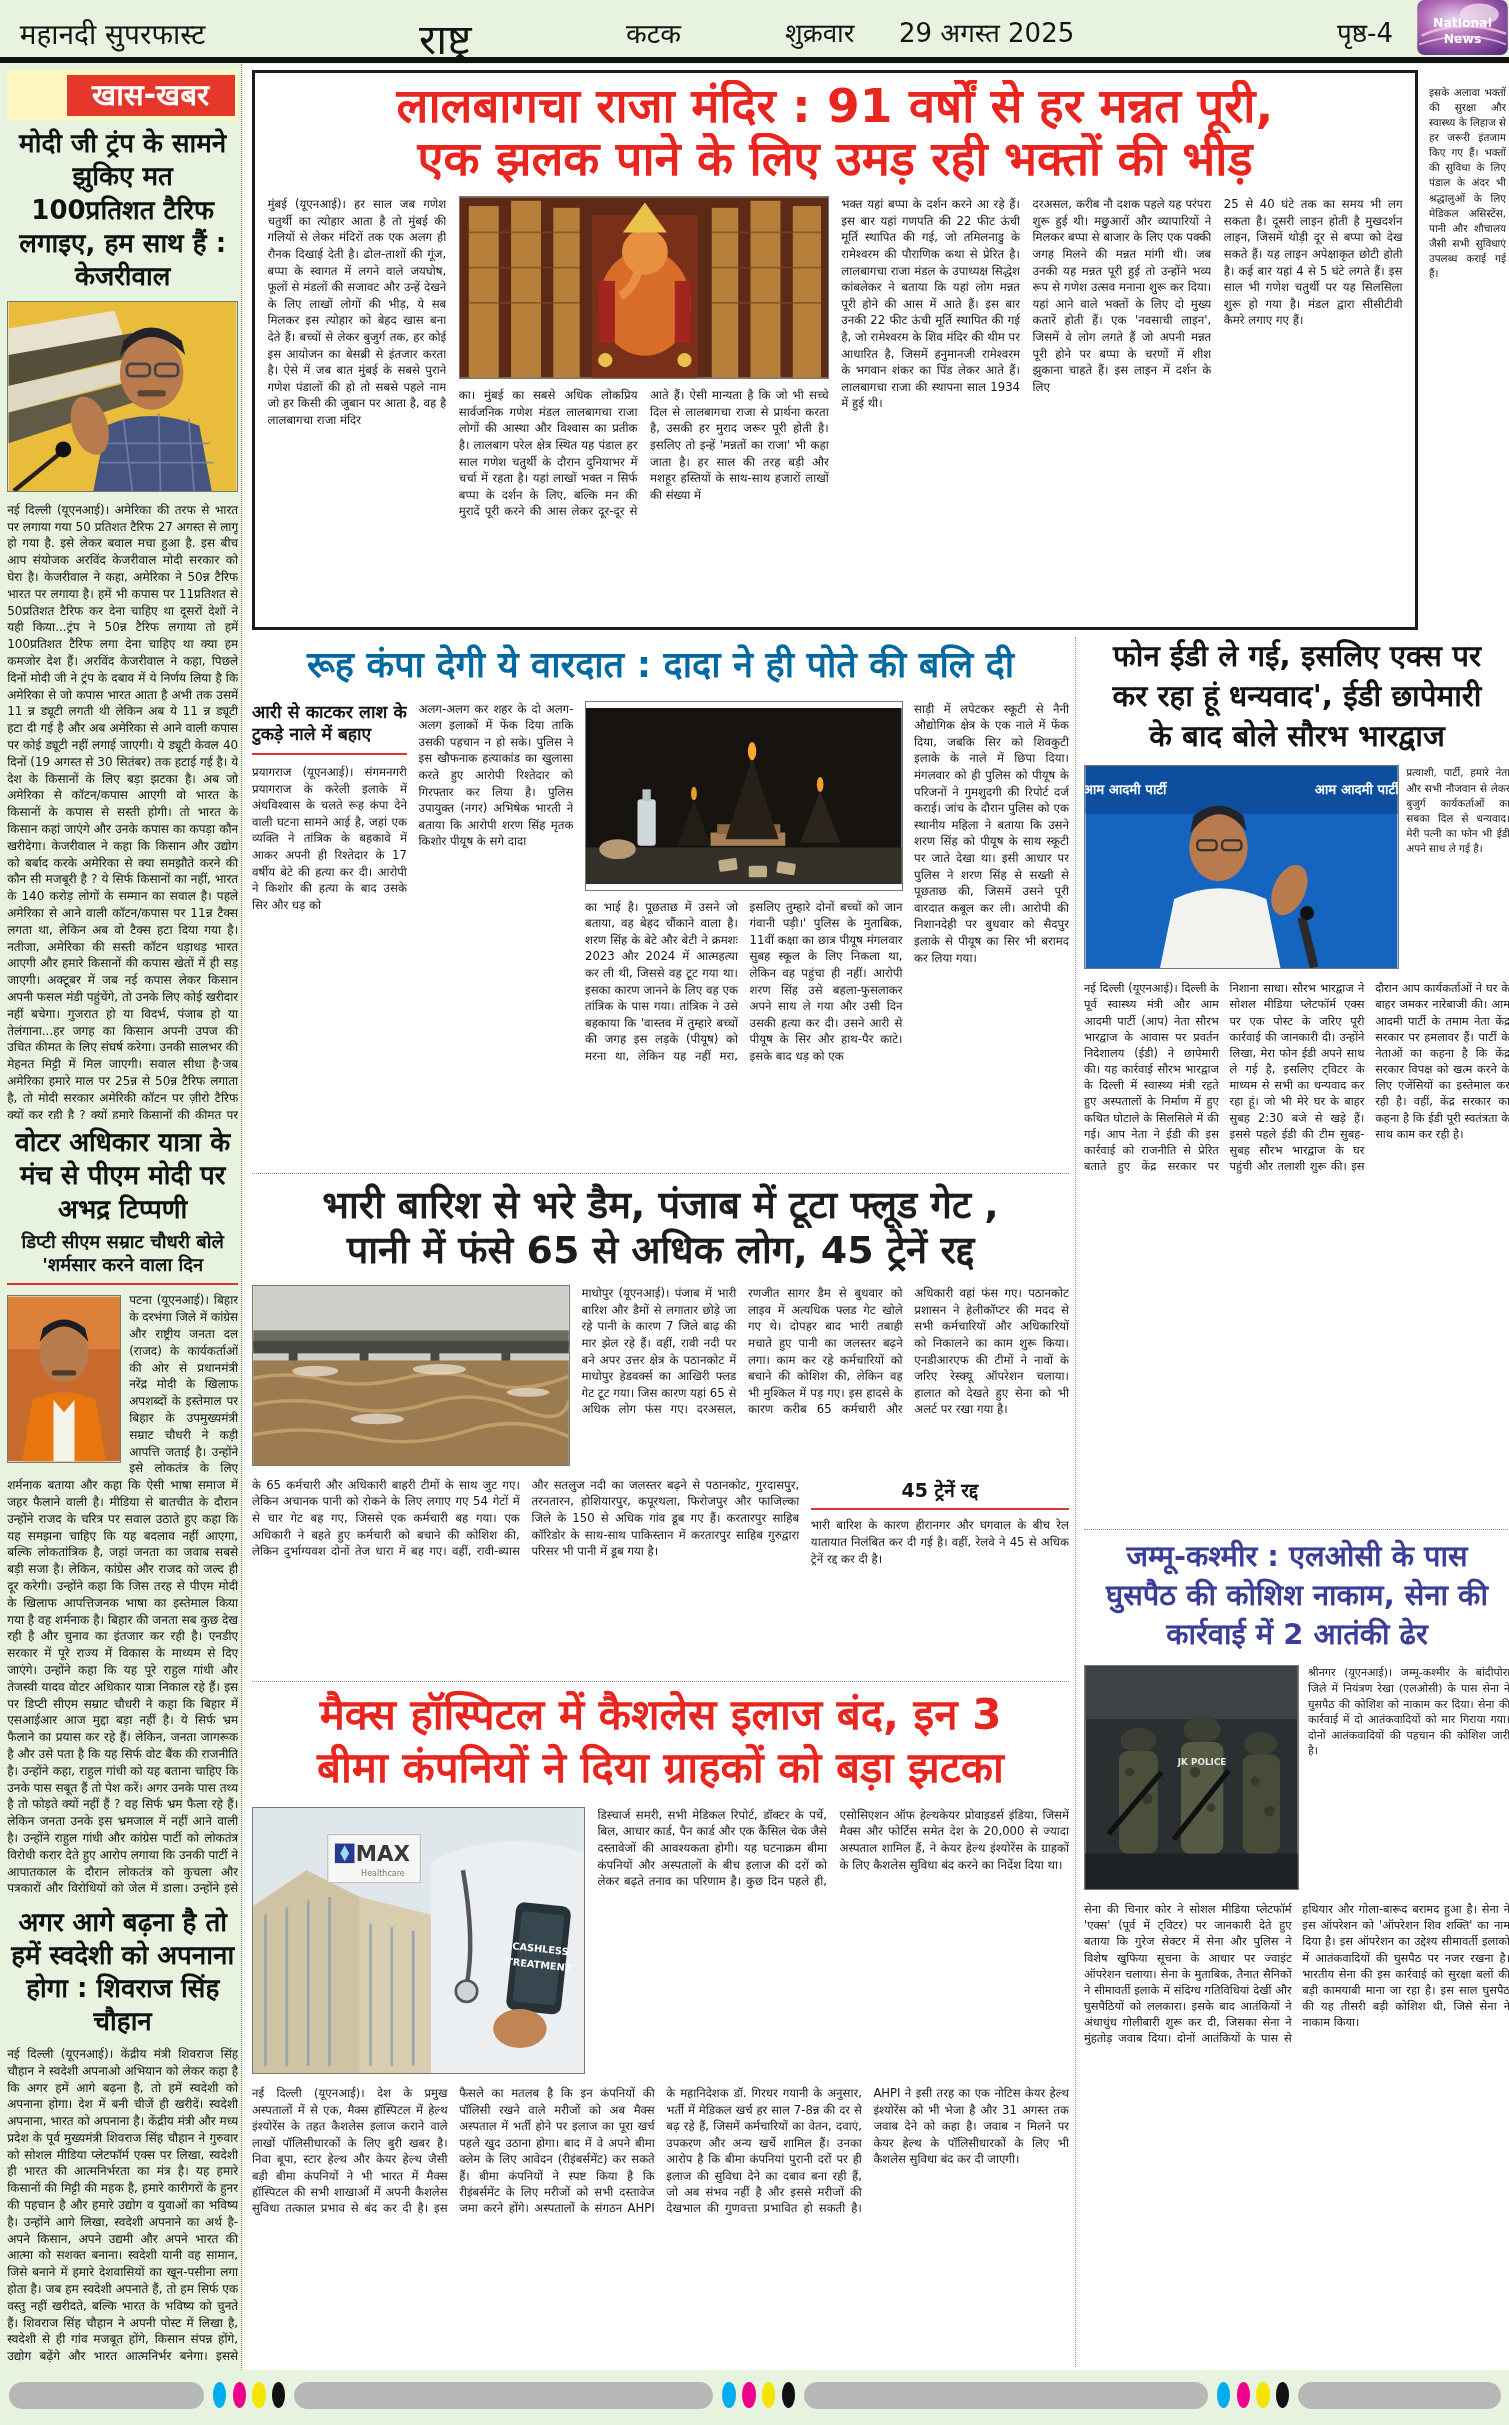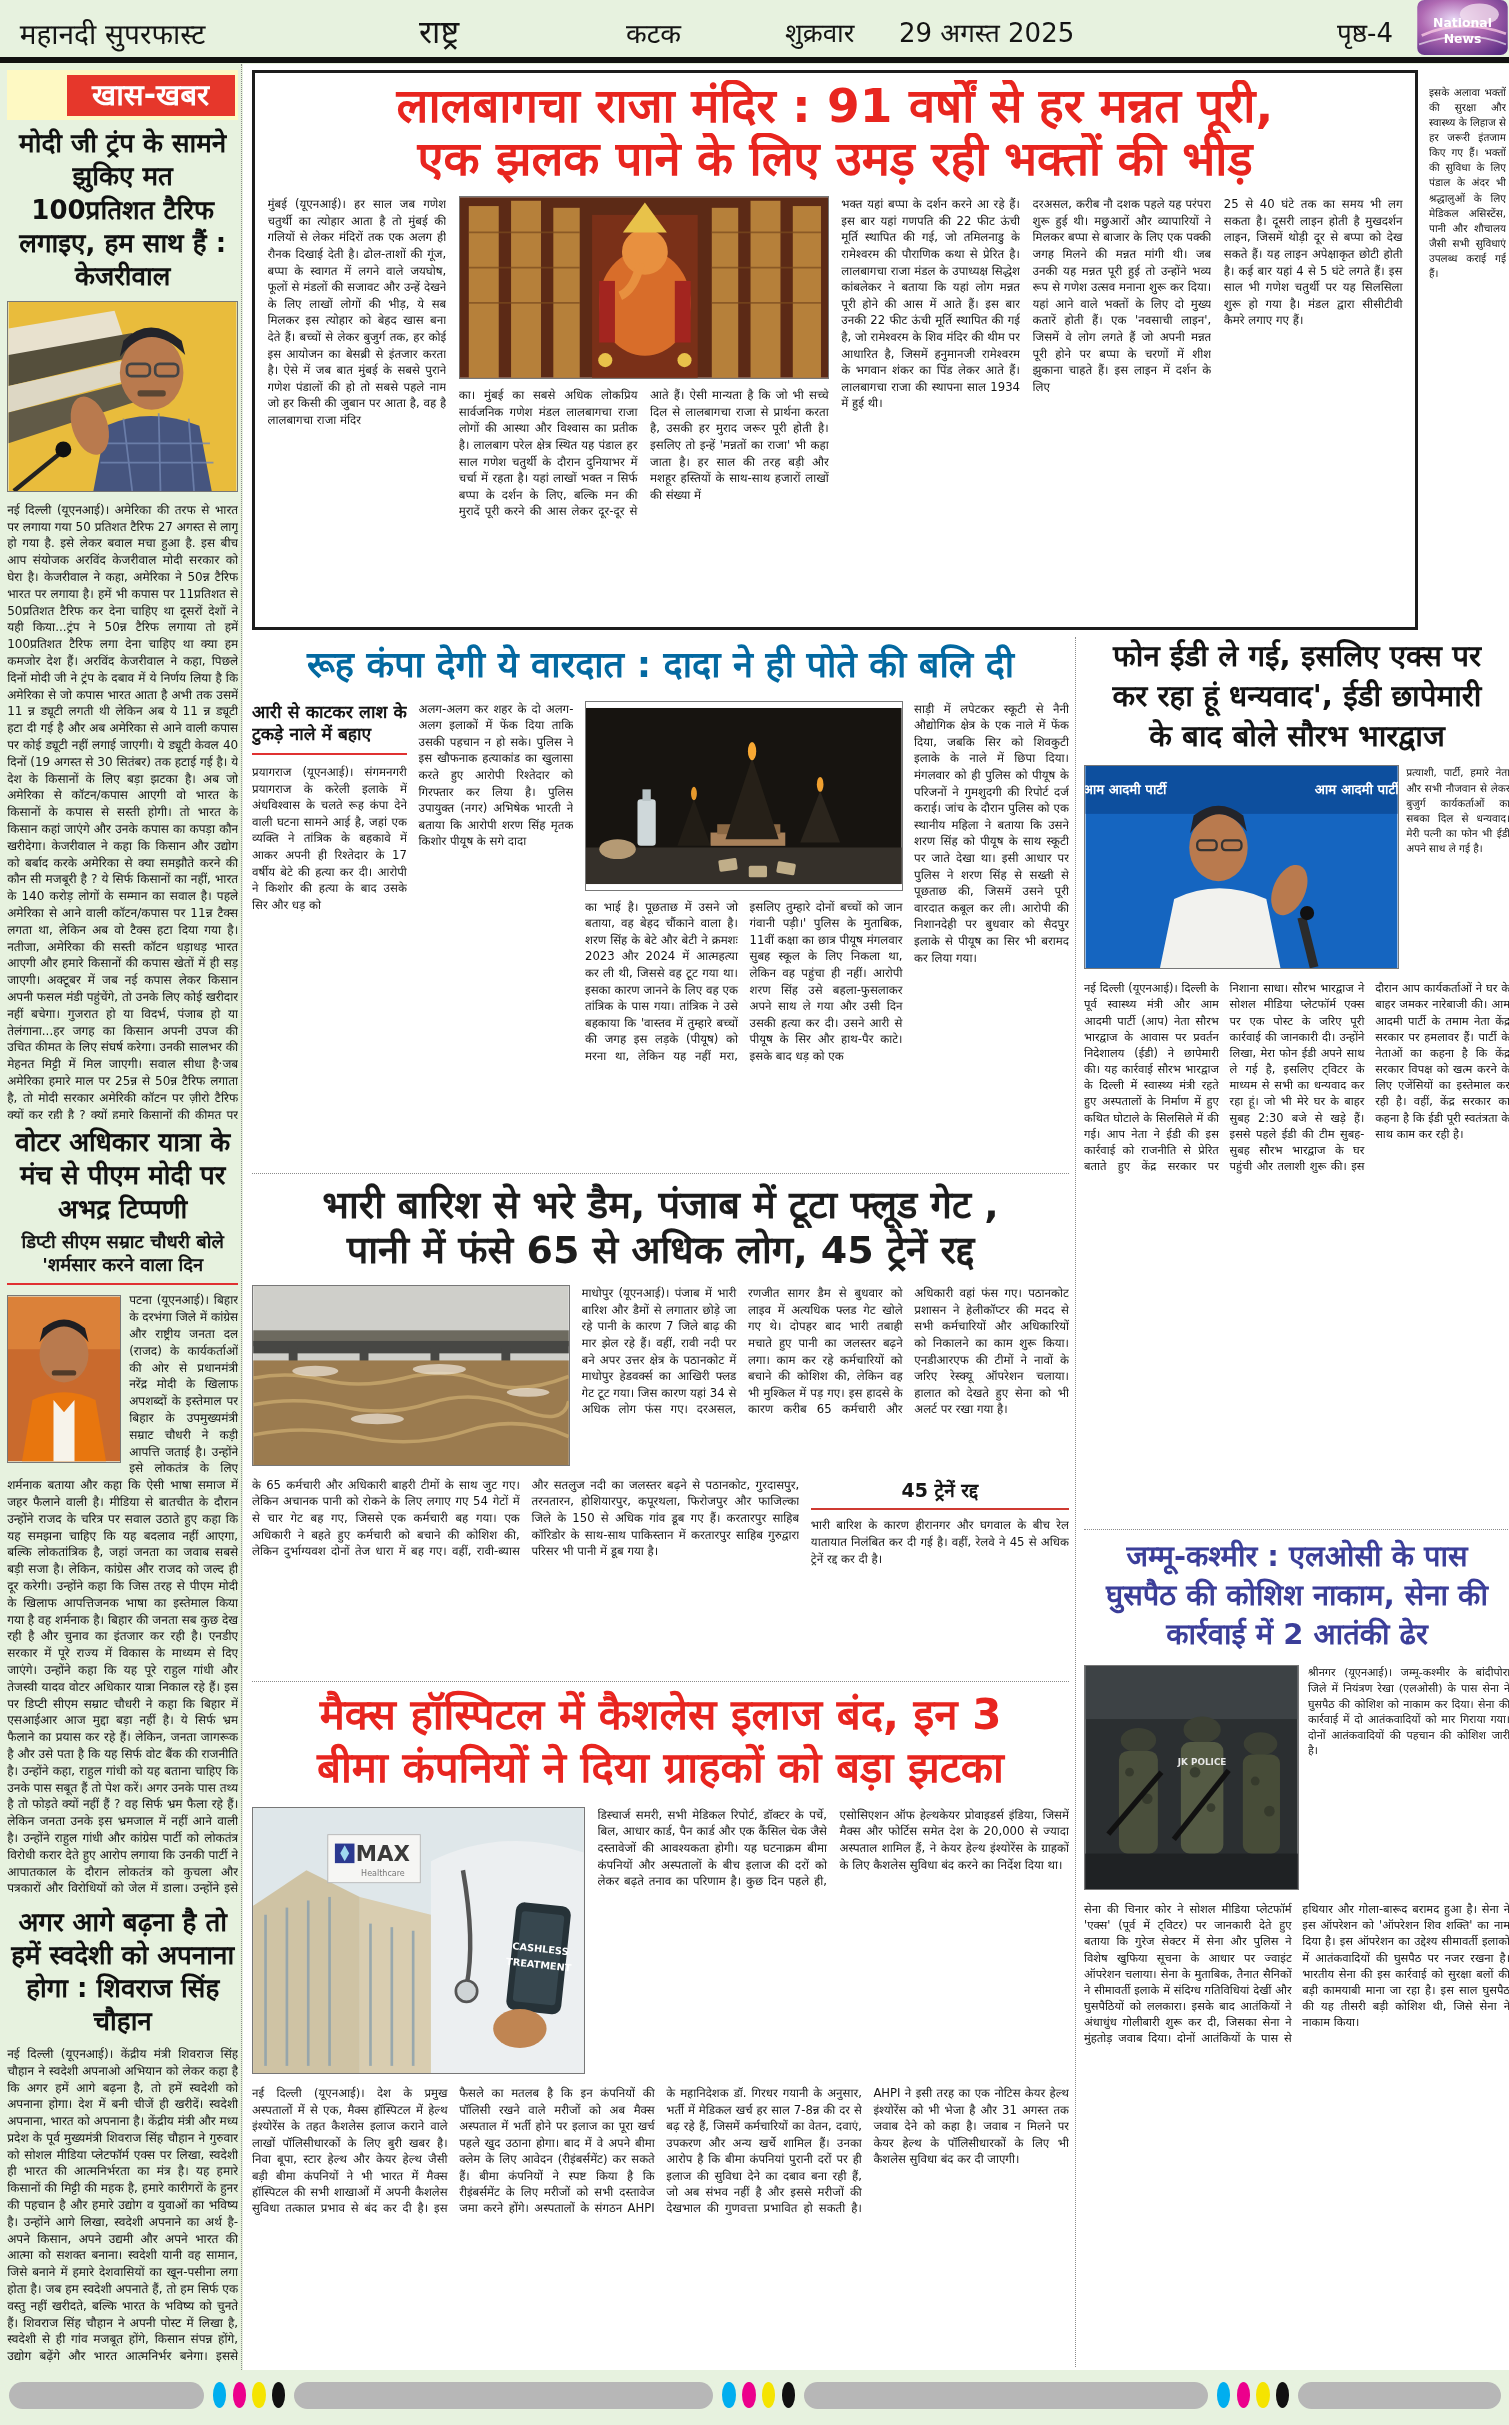--- a/index.html
+++ b/index.html
@@ -3,21 +3,21 @@
 <meta charset="utf-8">
 <style>
   * { margin:0; padding:0; box-sizing:border-box; }
   body { background:#cfcfcf; font-family:"DejaVu Sans", sans-serif; }
   .page { position:relative; width:1510px; height:2426px; background:#e7f2df; overflow:hidden; color:#161616; }
 
   
   .masthead { position:absolute; top:3.6px; left:0; width:1510px; height:54px; }
   .mh { position:absolute; top:10.7px; font-weight:normal; color:#141414; white-space:nowrap; }
   .mh-paper   { left:19.7px;   font-size:28px; }
-  .mh-section { left:419px;  font-size:32px; top:5.4px; }
+  .mh-section { left:419px;  font-size:42px; top:5.4px; }
   .mh-city    { left:626px;  font-size:27px; }
   .mh-day     { left:785px;  font-size:26px; }
   .mh-date    { left:899px; font-size:26px; }
   .mh-page    { left:1337px; font-size:26px; }
   .mast-rule { position:absolute; top:57px; left:0; width:1510px; height:6.3px; background:#121212; }
   .logo-wrap { position:absolute; top:0; right:1.8px; width:91px; height:55px; }
 
   
   .sidebar { position:absolute; left:7.2px; top:70px; width:231px; height:2295px; overflow:hidden; }
   .khas-banner { height:50px; background:#fef9c3; position:relative; }
@@ -329,21 +329,21 @@
           <path d="M0 168 Q 60 156 120 170 T 240 164 T 356 170"></path>
         </g>
         <g fill="#efe8dc" opacity="0.7">
           <ellipse cx="70" cy="96" rx="26" ry="6"></ellipse>
             <ellipse cx="210" cy="94" rx="30" ry="6"></ellipse>
             <ellipse cx="310" cy="120" rx="24" ry="5"></ellipse>
             <ellipse cx="140" cy="150" rx="30" ry="6"></ellipse>
         </g>
       </svg>
       <div class="flood-cols col-txt">
-        <span>माधोपुर (यूएनआई)। पंजाब में भारी बारिश और डैमों से लगातार छोड़े जा रहे पानी के कारण 7 जिले बाढ़ की मार झेल रहे हैं। वहीं, रावी नदी पर बने अपर उत्तर क्षेत्र के पठानकोट में माधोपुर हेडवर्क्स का आखिरी फ्लड गेट टूट गया। जिस कारण यहां 34 से अधिक लोग फंस गए।</span>
+        <span>माधोपुर (यूएनआई)। पंजाब में भारी बारिश और डैमों से लगातार छोड़े जा रहे पानी के कारण 7 जिले बाढ़ की मार झेल रहे हैं। वहीं, रावी नदी पर बने अपर उत्तर क्षेत्र के पठानकोट में माधोपुर हेडवर्क्स का आखिरी फ्लड गेट टूट गया। जिस कारण यहां 65 से अधिक लोग फंस गए।</span>
         <span> </span>
         <span>दरअसल, रणजीत सागर डैम से बुधवार को लाइव में अत्यधिक फ्लड गेट खोले गए थे। दोपहर बाद भारी तबाही मचाते हुए पानी का जलस्तर बढ़ने लगा। काम कर रहे कर्मचारियों को बचाने की कोशिश की, लेकिन वह भी मुश्किल में पड़ गए। इस हादसे के कारण करीब 65 कर्मचारी और अधिकारी वहां फंस गए।</span>
         <span> </span>
         <span>पठानकोट प्रशासन ने हेलीकॉप्टर की मदद से सभी कर्मचारियों और अधिकारियों को निकालने का काम शुरू किया। एनडीआरएफ की टीमों ने नावों के जरिए रेस्क्यू ऑपरेशन चलाया। हालात को देखते हुए सेना को भी अलर्ट पर रखा गया है।</span>
       </div>
     </div>
     <div class="flood-row2">
       <div class="flood-wide col-txt">के 65 कर्मचारी और अधिकारी बाहरी टीमों के साथ जुट गए। लेकिन अचानक पानी को रोकने के लिए लगाए गए 54 गेटों में से चार गेट बह गए, जिससे एक कर्मचारी बह गया। एक अधिकारी ने बहते हुए कर्मचारी को बचाने की कोशिश की, लेकिन दुर्भाग्यवश दोनों तेज धारा में बह गए। वहीं, रावी-ब्यास और सतलुज नदी का जलस्तर बढ़ने से पठानकोट, गुरदासपुर, तरनतारन, होशियारपुर, कपूरथला, फिरोजपुर और फाजिल्का जिले के 150 से अधिक गांव डूब गए हैं। करतारपुर साहिब कॉरिडोर के साथ-साथ पाकिस्तान में करतारपुर साहिब गुरुद्वारा परिसर भी पानी में डूब गया है।</div>
       <div class="flood-right">
         <div class="train-sub">45 ट्रेनें रद्द</div>

